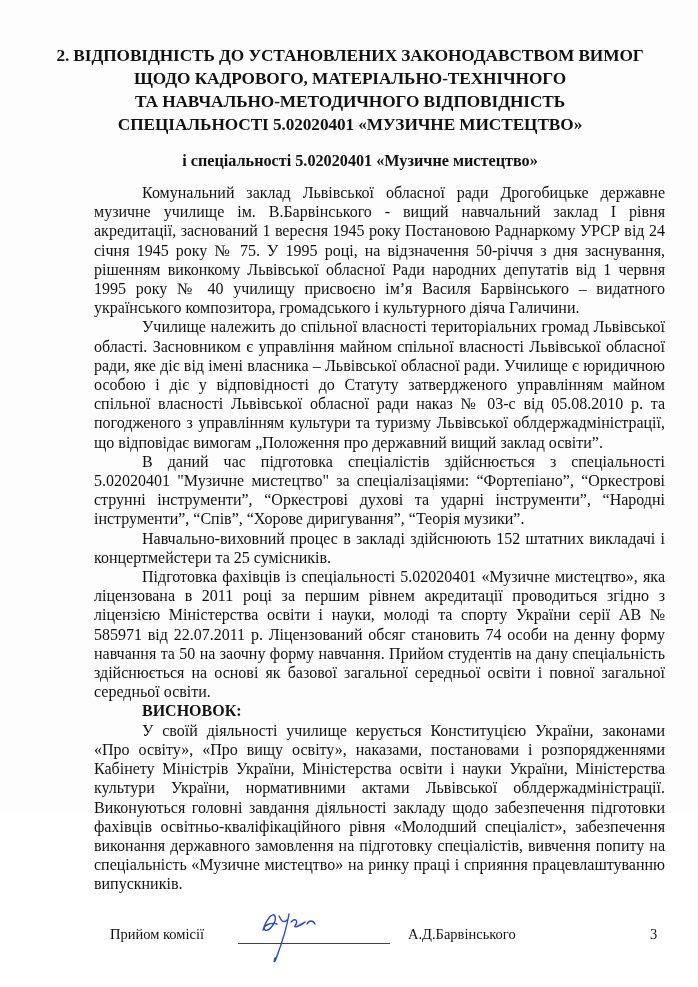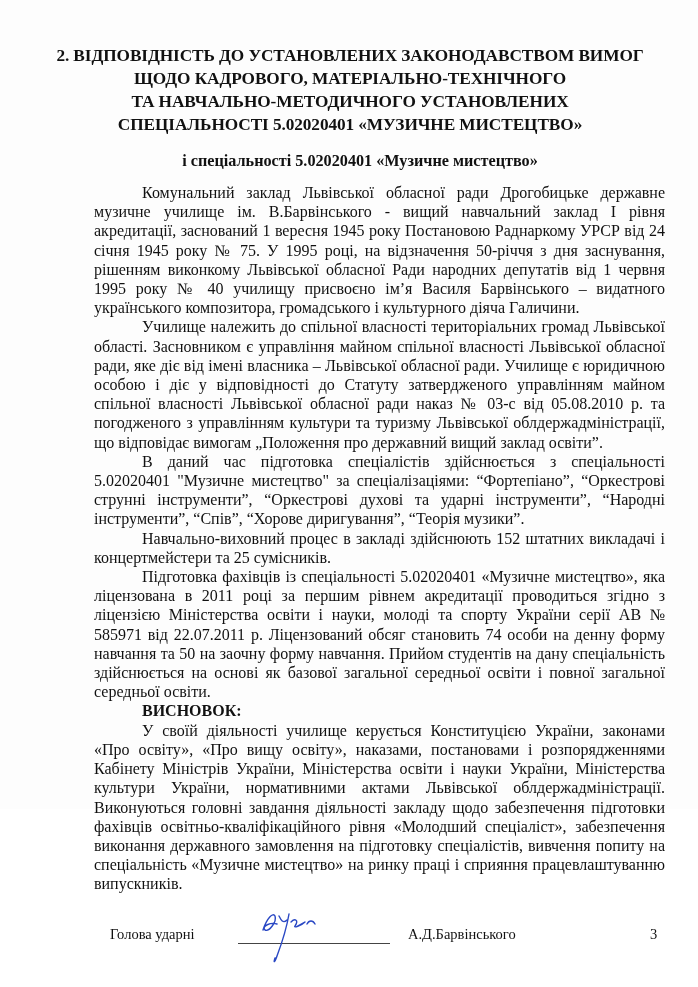--- a/index.html
+++ b/index.html
@@ -34,40 +34,40 @@
   .footer .pagenum { position: absolute; left: 650px; top: 10px; }
 </style>
 </head>
 <body>
 
 <div class="page">
 
   <div class="title">
     <div>2. ВІДПОВІДНІСТЬ ДО УСТАНОВЛЕНИХ ЗАКОНОДАВСТВОМ ВИМОГ</div>
     <div>ЩОДО КАДРОВОГО, МАТЕРІАЛЬНО-ТЕХНІЧНОГО</div>
-    <div>ТА НАВЧАЛЬНО-МЕТОДИЧНОГО УСТАНОВЛЕНИХ</div>
+    <div>ТА НАВЧАЛЬНО-МЕТОДИЧНОГО ВІДПОВІДНІСТЬ</div>
     <div>СПЕЦІАЛЬНОСТІ 5.02020401 «МУЗИЧНЕ МИСТЕЦТВО»</div>
   </div>
 
   <div class="subtitle">
     <div>і спеціальності 5.02020401 «Музичне мистецтво»</div>
   </div>
 
   <div class="body">
     <p>Комунальний заклад Львівської обласної ради Дрогобицьке державне музичне училище ім. В.Барвінського - вищий навчальний заклад І рівня акредитації, заснований 1 вересня 1945 року Постановою Раднаркому УРСР від 24 січня 1945 року № 75. У 1995 році, на відзначення 50-річчя з дня заснування, рішенням виконкому Львівської обласної Ради народних депутатів від 1 червня 1995 року № 40 училищу присвоєно ім’я Василя Барвінського – видатного українського композитора, громадського і культурного діяча Галичини.</p>
     <p>Училище належить до спільної власності територіальних громад Львівської області. Засновником є управління майном спільної власності Львівської обласної ради, яке діє від імені власника – Львівської обласної ради. Училище є юридичною особою і діє у відповідності до Статуту затвердженого управлінням майном спільної власності Львівської обласної ради наказ № 03-с від 05.08.2010 р. та погодженого з управлінням культури та туризму Львівської облдержадміністрації, що відповідає вимогам „Положення про державний вищий заклад освіти”.</p>
     <p>В даний час підготовка спеціалістів здійснюється з спеціальності 5.02020401 "Музичне мистецтво" за спеціалізаціями: “Фортепіано”, “Оркестрові струнні інструменти”, “Оркестрові духові та ударні інструменти”, “Народні інструменти”, “Спів”, “Хорове диригування”, “Теорія музики”.</p>
     <p>Навчально-виховний процес в закладі здійснюють 152 штатних викладачі і концертмейстери та 25 сумісників.</p>
     <p>Підготовка фахівців із спеціальності 5.02020401 «Музичне мистецтво», яка ліцензована в 2011 році за першим рівнем акредитації проводиться згідно з ліцензією Міністерства освіти і науки, молоді та спорту України серії АВ № 585971 від 22.07.2011 р. Ліцензований обсяг становить 74 особи на денну форму навчання та 50 на заочну форму навчання. Прийом студентів на дану спеціальність здійснюється на основі як базової загальної середньої освіти і повної загальної середньої освіти.</p>
     <p class="conclusion">ВИСНОВОК:</p>
     <p>У своїй діяльності училище керується Конституцією України, законами «Про освіту», «Про вищу освіту», наказами, постановами і розпорядженнями Кабінету Міністрів України, Міністерства освіти і науки України, Міністерства культури України, нормативними актами Львівської облдержадміністрації. Виконуються головні завдання діяльності закладу щодо забезпечення  підготовки  фахівців освітньо-кваліфікаційного рівня «Молодший спеціаліст», забезпечення виконання державного замовлення  на підготовку спеціалістів, вивчення попиту на спеціальність «Музичне мистецтво» на ринку праці і сприяння працевлаштуванню випускників.</p>
   </div>
 
   <div class="footer">
-    <span class="role">Голова ударні</span>
+    <span class="role">Прийом комісії</span>
     <div class="sigline"></div>
     <svg class="signature" viewBox="0 0 70 70">
       <path d="M8 26 C12 14, 18 8, 20 12 C22 18, 14 28, 10 26 C6 22, 16 18, 22 20 M24 12 C26 16, 28 20, 32 16 M34 10 C32 22, 28 36, 22 52 C20 58, 18 60, 20 54 M36 18 C40 14, 44 16, 40 22 C38 24, 46 22, 50 18 M52 20 C54 16, 58 16, 60 20" fill="none" stroke="#2a48c4" stroke-width="1.4" stroke-linecap="round"></path>
     </svg>
     <span class="name">А.Д.Барвінського</span>
     <span class="pagenum">3</span>
   </div>
 
 </div>
 

